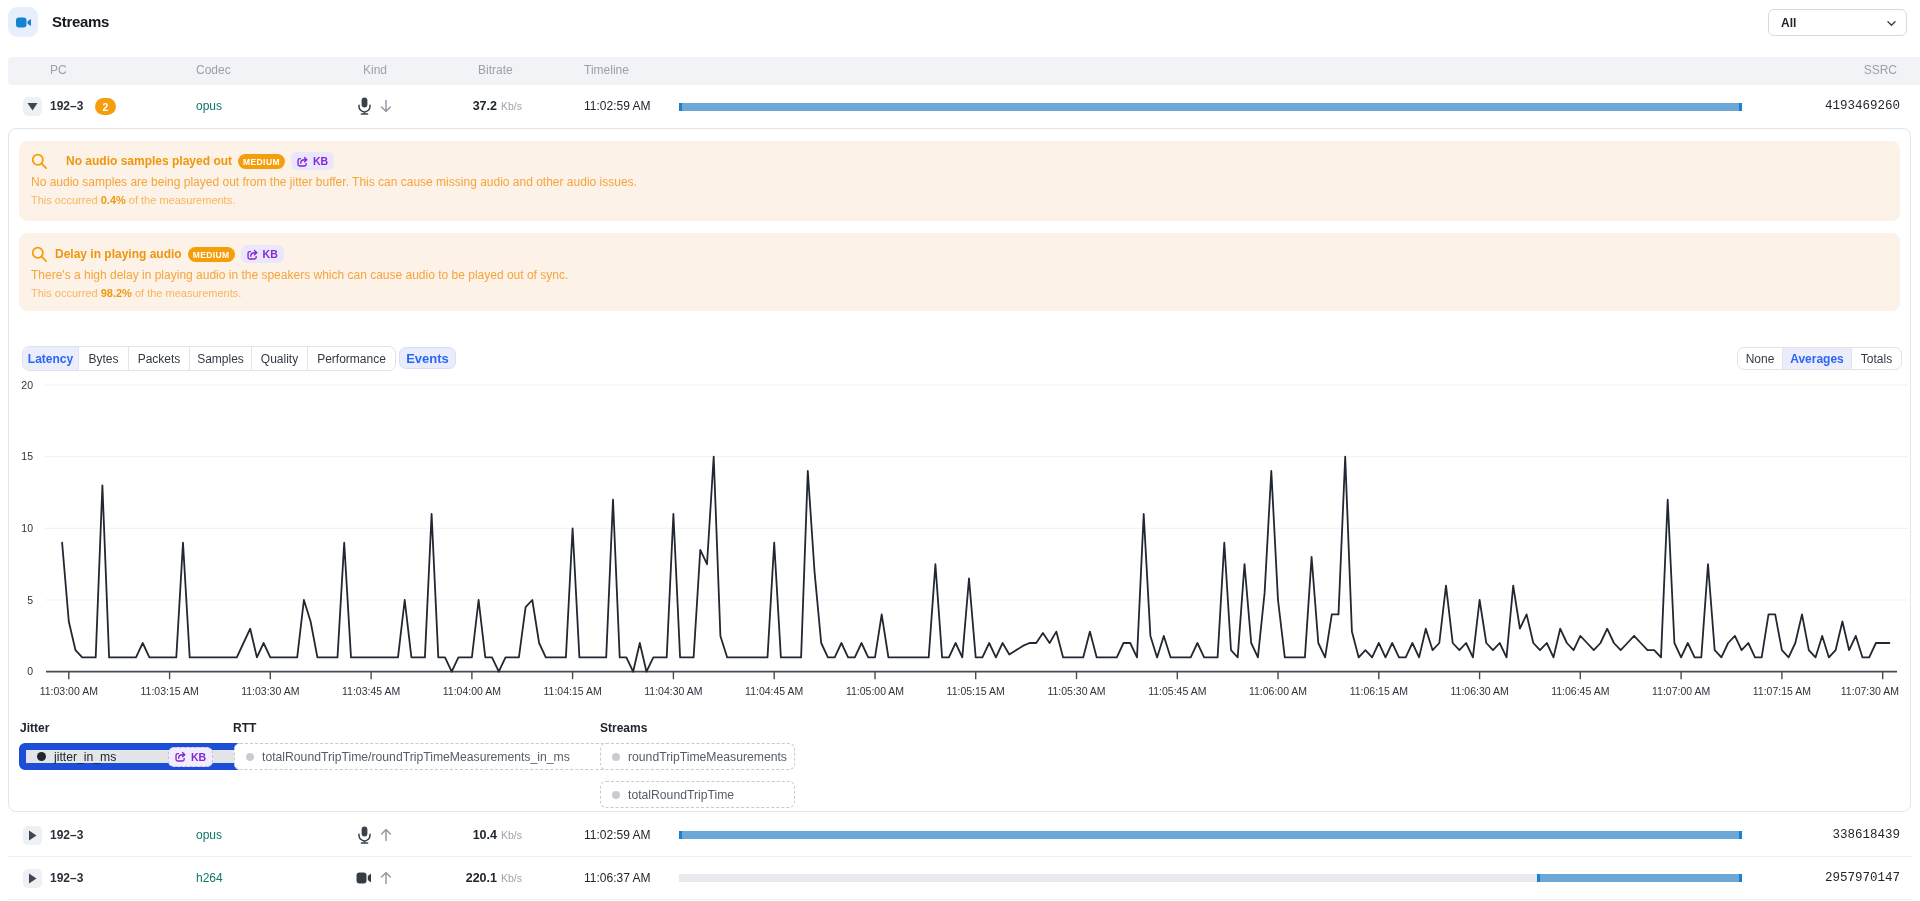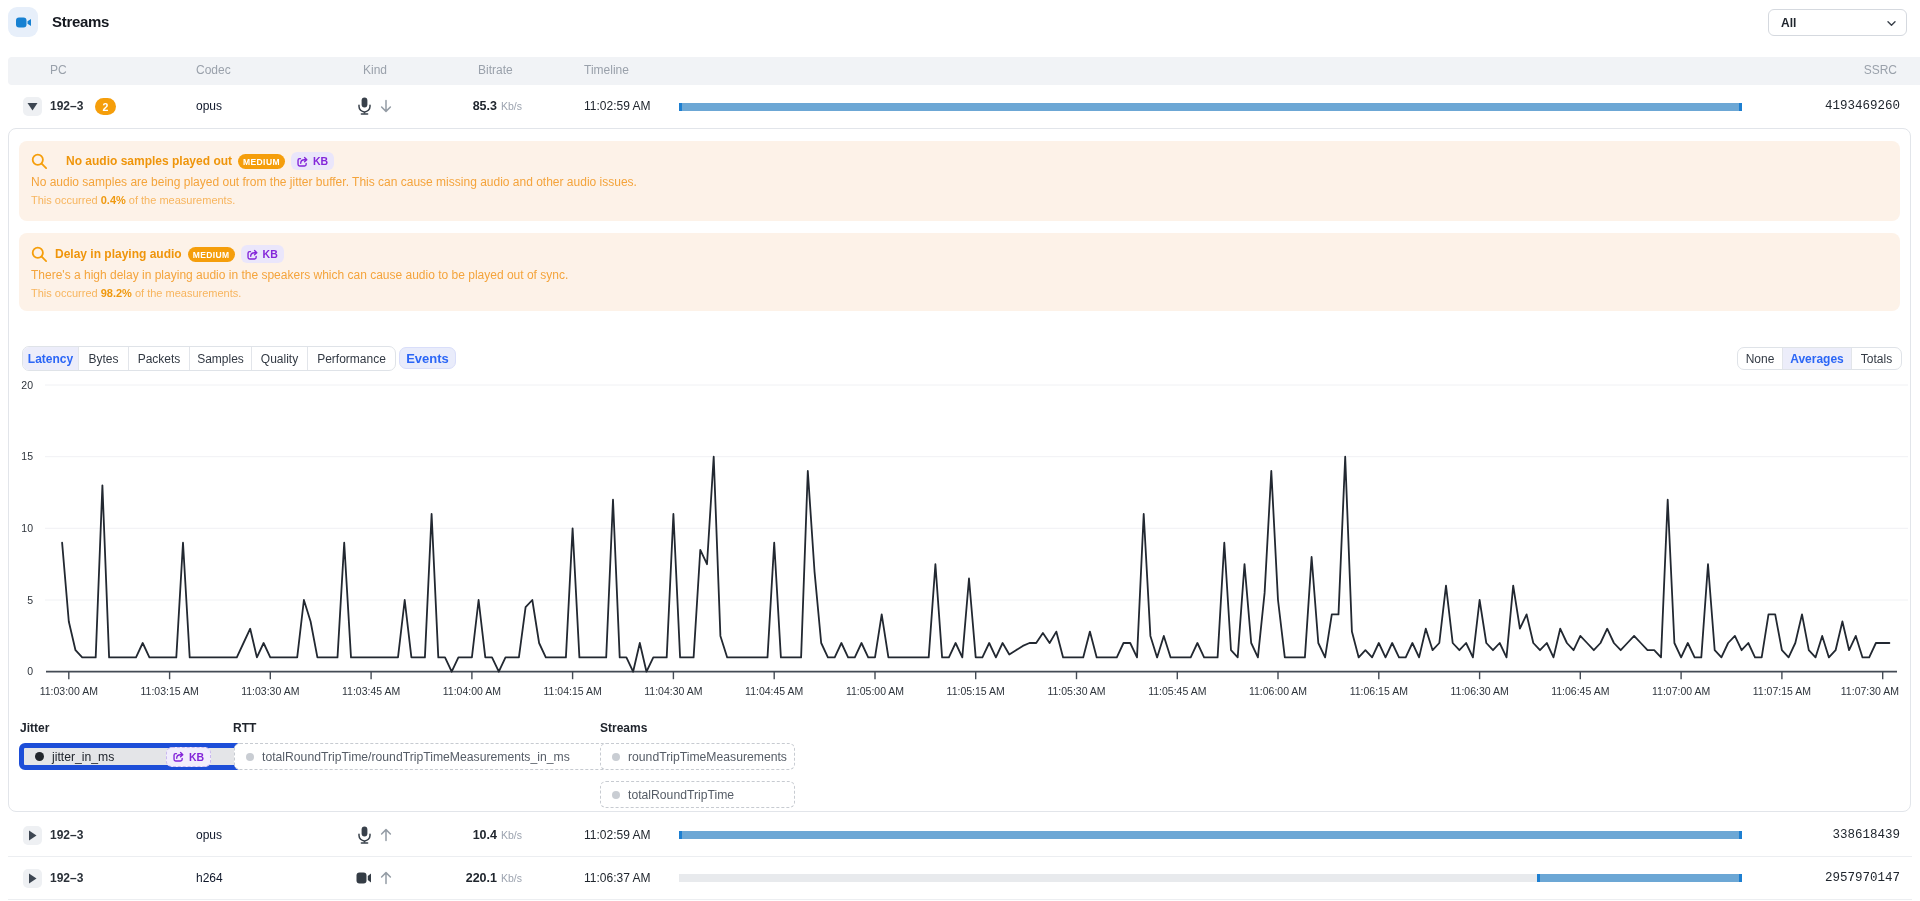--- a/index.html
+++ b/index.html
@@ -2,21 +2,21 @@
 <html><head>
 <meta charset="utf-8">
 <style>
 html,body{margin:0;padding:0;background:#fff;}
 body{width:1920px;height:901px;position:relative;font-family:"Liberation Sans",sans-serif;-webkit-font-smoothing:antialiased;}
 .abs{position:absolute;}
 .hdrlbl{position:absolute;font-size:12px;color:#9aa1ab;top:63px;}
 .expander{position:absolute;width:19px;height:19px;background:#eef0f3;border-radius:5px;display:flex;align-items:center;justify-content:center;}
 
 .pcname{position:absolute;font-size:12px;font-weight:600;color:#2a3038;left:50px;}
-.codec{position:absolute;font-size:12px;color:#0f172a;left:196px;}
+.codec{position:absolute;font-size:12px;color:#0f766e;left:196px;}
 .time{position:absolute;font-size:12px;color:#20262e;left:584px;}
 .brate{position:absolute;font-size:12.5px;font-weight:700;color:#20262e;text-align:right;left:380px;width:117px;}
 .kbs{position:absolute;font-weight:400;color:#9ca3af;font-size:10.5px;left:501px;}
 .bar{position:absolute;left:679px;width:1063px;height:8px;}
 .ssrc{position:absolute;font-family:"Liberation Mono",monospace;font-size:12.5px;color:#20262e;right:20px;}
 .wbox{position:absolute;left:19px;width:1881px;background:#fdf2e8;border-radius:8px;}
 .wtitle{font-weight:700;font-size:12px;color:#ef950b;}
 .wmed{display:inline-block;background:#f59e0b;color:#fff;font-size:8.5px;font-weight:700;letter-spacing:.4px;border-radius:8px;padding:3px 5px 2px;}
 .kbchip{display:inline-flex;align-items:center;background:#eae6fb;border-radius:6px;height:18px;padding:0 6px 0 5px;color:#8426d9;font-weight:700;font-size:10.5px;}
 .wline{position:absolute;left:31px;font-size:12px;color:#f4a43c;}
@@ -66,21 +66,21 @@
 <div class="codec" style="top:99px;">opus</div>
 <svg class="abs" style="left:358px;top:97px;" width="13" height="18" viewBox="0 0 13 18">
     <rect x="3.6" y="0.5" width="5.8" height="10" rx="2.9" fill="#39414b"></rect>
     <path d="M1 8.2 v1.2 a5.5 5.5 0 0 0 11 0 V8.2" stroke="#39414b" stroke-width="1.5" fill="none" stroke-linecap="round"></path>
     <line x1="6.5" y1="15" x2="6.5" y2="16.7" stroke="#39414b" stroke-width="1.5"></line>
     <line x1="3.4" y1="17" x2="9.6" y2="17" stroke="#39414b" stroke-width="1.6" stroke-linecap="round"></line>
   </svg>
 <svg class="abs" style="left:379px;top:99px;" width="14" height="14" viewBox="0 0 14 14">
     <path d="M7 1.5 V12 M2.6 8 L7 12.4 L11.4 8" stroke="#949ca5" stroke-width="1.5" fill="none" stroke-linecap="round" stroke-linejoin="round"></path>
   </svg>
-<div class="brate" style="top:99px;">85.3</div>
+<div class="brate" style="top:99px;">37.2</div>
 <span class="kbs" style="top:100px;">Kb/s</span>
 <div class="time" style="top:99px;">11:02:59 AM</div>
 <div class="bar" style="top:103px;background:#6ca7d5;">
 <div class="abs" style="left:0;top:0;width:3px;height:8px;background:#1d7fd1;"></div>
 <div class="abs" style="right:0;top:0;width:3px;height:8px;background:#1d7fd1;"></div>
 </div>
 <div class="ssrc" style="top:99px;">4193469260</div>
 
 <div class="abs" style="left:8px;top:128px;width:1903px;height:684px;border:1px solid #e2e5ea;border-radius:8px;box-sizing:border-box;background:#fff;"></div>
 
@@ -181,21 +181,21 @@
 <line x1="1681.1" y1="296.7" x2="1681.1" y2="304.2" stroke="#444b55" stroke-width="1.4"></line>
 <text x="1681.1" y="320.2" text-anchor="middle" font-size="10.5" fill="#2e343c">11:07:00 AM</text>
 <line x1="1781.9" y1="296.7" x2="1781.9" y2="304.2" stroke="#444b55" stroke-width="1.4"></line>
 <text x="1781.9" y="320.2" text-anchor="middle" font-size="10.5" fill="#2e343c">11:07:15 AM</text>
 <line x1="1882.7" y1="296.7" x2="1882.7" y2="304.2" stroke="#444b55" stroke-width="1.4"></line>
 <text x="1899.0" y="320.2" text-anchor="end" font-size="10.5" fill="#2e343c">11:07:30 AM</text>
 <polyline points="62.1,167.7 68.8,246.5 75.5,275.2 82.2,282.4 89.0,282.4 95.7,282.4 102.4,110.3 109.1,282.4 115.8,282.4 122.5,282.4 129.3,282.4 136.0,282.4 142.7,268.0 149.4,282.4 156.1,282.4 162.9,282.4 169.6,282.4 176.3,282.4 183.0,167.7 189.7,282.4 196.4,282.4 203.2,282.4 209.9,282.4 216.6,282.4 223.3,282.4 230.0,282.4 236.8,282.4 243.5,268.0 250.2,253.7 256.9,282.4 263.6,268.0 270.3,282.4 277.1,282.4 283.8,282.4 290.5,282.4 297.2,282.4 303.9,225.0 310.6,246.5 317.4,282.4 324.1,282.4 330.8,282.4 337.5,282.4 344.2,167.7 351.0,282.4 357.7,282.4 364.4,282.4 371.1,282.4 377.8,282.4 384.5,282.4 391.3,282.4 398.0,282.4 404.7,225.0 411.4,282.4 418.1,282.4 424.9,282.4 431.6,139.0 438.3,282.4 445.0,282.4 451.7,296.7 458.4,282.4 465.2,282.4 471.9,282.4 478.6,225.0 485.3,282.4 492.0,282.4 498.8,296.7 505.5,282.4 512.2,282.4 518.9,282.4 525.6,232.2 532.3,225.0 539.1,268.0 545.8,282.4 552.5,282.4 559.2,282.4 565.9,282.4 572.6,153.3 579.4,282.4 586.1,282.4 592.8,282.4 599.5,282.4 606.2,282.4 613.0,124.7 619.7,282.4 626.4,282.4 633.1,296.7 639.8,268.0 646.5,296.7 653.3,282.4 660.0,282.4 666.7,282.4 673.4,139.0 680.1,282.4 686.9,282.4 693.6,282.4 700.3,174.8 707.0,189.2 713.7,81.7 720.4,260.9 727.2,282.4 733.9,282.4 740.6,282.4 747.3,282.4 754.0,282.4 760.8,282.4 767.5,282.4 774.2,167.7 780.9,282.4 787.6,282.4 794.3,282.4 801.1,282.4 807.8,96.0 814.5,196.3 821.2,268.0 827.9,282.4 834.7,282.4 841.4,268.0 848.1,282.4 854.8,282.4 861.5,268.0 868.2,282.4 875.0,282.4 881.7,239.4 888.4,282.4 895.1,282.4 901.8,282.4 908.5,282.4 915.3,282.4 922.0,282.4 928.7,282.4 935.4,189.2 942.1,282.4 948.9,282.4 955.6,268.0 962.3,282.4 969.0,203.5 975.7,282.4 982.4,282.4 989.2,268.0 995.9,282.4 1002.6,268.0 1009.3,279.5 1016.0,275.2 1022.8,270.9 1029.5,268.0 1036.2,268.0 1042.9,258.0 1049.6,268.0 1056.3,256.6 1063.1,282.4 1069.8,282.4 1076.5,282.4 1083.2,282.4 1089.9,256.6 1096.7,282.4 1103.4,282.4 1110.1,282.4 1116.8,282.4 1123.5,268.0 1130.2,268.0 1137.0,282.4 1143.7,139.0 1150.4,260.9 1157.1,282.4 1163.8,260.9 1170.6,282.4 1177.3,282.4 1184.0,282.4 1190.7,282.4 1197.4,268.0 1204.1,282.4 1210.9,282.4 1217.6,282.4 1224.3,167.7 1231.0,275.2 1237.7,282.4 1244.5,189.2 1251.2,268.0 1257.9,282.4 1264.6,217.9 1271.3,96.0 1278.0,225.0 1284.8,282.4 1291.5,282.4 1298.2,282.4 1304.9,282.4 1311.6,182.0 1318.3,268.0 1325.1,282.4 1331.8,239.4 1338.5,239.4 1345.2,81.7 1351.9,256.6 1358.7,282.4 1365.4,275.2 1372.1,282.4 1378.8,268.0 1385.5,282.4 1392.2,268.0 1399.0,282.4 1405.7,282.4 1412.4,268.0 1419.1,282.4 1425.8,253.7 1432.6,275.2 1439.3,268.0 1446.0,210.7 1452.7,268.0 1459.4,275.2 1466.1,268.0 1472.9,282.4 1479.6,225.0 1486.3,268.0 1493.0,275.2 1499.7,268.0 1506.5,282.4 1513.2,210.7 1519.9,253.7 1526.6,239.4 1533.3,268.0 1540.0,275.2 1546.8,268.0 1553.5,282.4 1560.2,253.7 1566.9,268.0 1573.6,275.2 1580.3,260.9 1587.1,268.0 1593.8,275.2 1600.5,268.0 1607.2,253.7 1613.9,268.0 1620.7,275.2 1627.4,268.0 1634.1,260.9 1640.8,268.0 1647.5,275.2 1654.2,275.2 1661.0,282.4 1667.7,124.7 1674.4,268.0 1681.1,282.4 1687.8,268.0 1694.6,282.4 1701.3,282.4 1708.0,189.2 1714.7,275.2 1721.4,282.4 1728.1,268.0 1734.9,260.9 1741.6,275.2 1748.3,268.0 1755.0,282.4 1761.7,282.4 1768.5,239.4 1775.2,239.4 1781.9,275.2 1788.6,282.4 1795.3,268.0 1802.0,239.4 1808.8,275.2 1815.5,282.4 1822.2,260.9 1828.9,282.4 1835.6,275.2 1842.4,246.5 1849.1,275.2 1855.8,260.9 1862.5,282.4 1869.2,282.4 1875.9,268.0 1882.7,268.0 1889.4,268.0" fill="none" stroke="#222831" stroke-width="1.8" stroke-linejoin="round" stroke-linecap="round"></polyline>
 </svg>
 
 <div class="leglbl" style="left:20px;top:721px;">Jitter</div>
-<div class="legchip" style="left:19px;top:743px;width:224px;background:#e4e5e8;border:5px solid #1d4ed8;color:#20252d;">
+<div class="legchip" style="left:19px;top:743px;width:224px;background:#e4e5e8;border:7px solid #1d4ed8;color:#20252d;">
 <span class="dot" style="background:#22262c;margin-left:11px;width:9px;height:9px;"></span>
 <span style="margin-left:8px;">jitter_in_ms</span>
 <span class="kbchip" style="position:absolute;left:142px;border:1px dashed #c9b8ef;background:#f1edfc;">
 <svg width="13" height="13" viewBox="0 0 16 16" style="margin-right:4px;">
         <path d="M5.5 4.5 H4.5 a2 2 0 0 0 -2 2 V11.5 a2 2 0 0 0 2 2 h6 a2 2 0 0 0 2 -2 v-1" stroke="#8426d9" stroke-width="1.7" fill="none" stroke-linecap="round"></path>
         <path d="M5.8 10.2 c0-3 1.7-4.4 4.6-4.4 h2.4 M10.5 3.2 L13.3 5.8 L10.5 8.4" stroke="#8426d9" stroke-width="1.7" fill="none" stroke-linecap="round" stroke-linejoin="round"></path>
       </svg>KB</span>
 </div>
 <div class="leglbl" style="left:233px;top:721px;">RTT</div>
 <div class="legchip dashchip" style="left:234px;top:743px;width:385px;">

